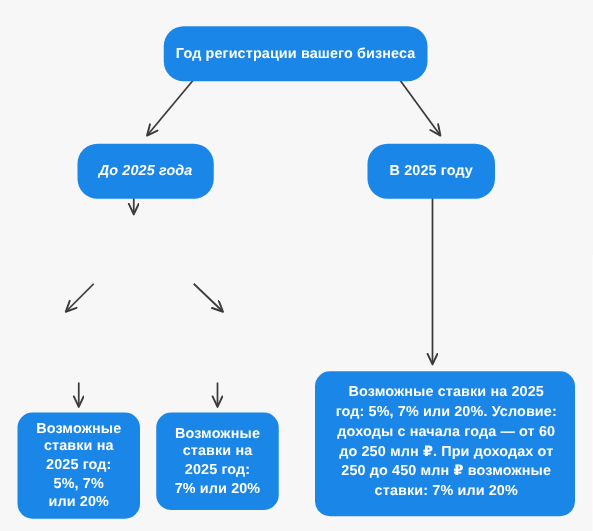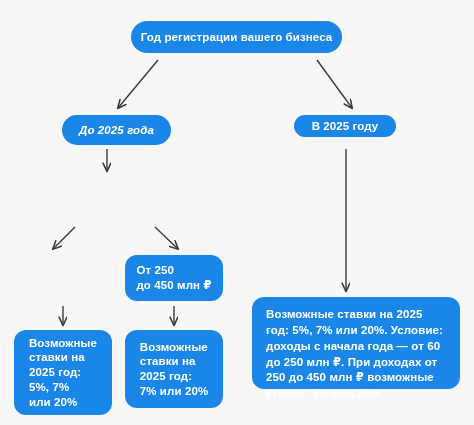--- a/index.html
+++ b/index.html
@@ -29,25 +29,25 @@
   .node {
     position: absolute;
     z-index: 2;
     box-sizing: border-box;
     background: #1a86e8;
     color: #ffffff;
     border-radius: 12px;
     display: flex;
     align-items: center;
     justify-content: center;
-    text-align: left;
+    text-align: center;
     font-weight: bold;
     letter-spacing: 0.1px;
     line-height: 1.28;
-    padding: 11px 8px;
+    padding: 22px 8px;
     white-space: pre-line;
   }
   .node.root {
     border-radius: 16px;
   }
   .node.pill {
     border-radius: 16px;
   }
   .node.big {
     text-align: left;
@@ -59,21 +59,21 @@
   }
   
   #node-root      { left: 131px; top: 21px;  width: 211px; height: 32px; font-size: 11.5px; }
   #node-before    { left: 62px;  top: 115px; width: 109px; height: 30px; font-size: 11.5px; font-style: italic; }
   #node-in2025    { left: 294px; top: 115px; width: 102px; height: 16px; font-size: 11.5px; }
   #node-income    { left: 27px;  top: 177px; width: 152px; height: 44px; font-size: 11.5px; }
   #node-range1    { left: 14px;  top: 255px; width: 98px;  height: 46px; font-size: 11.5px; }
   #node-range2    { left: 125px; top: 255px; width: 98px;  height: 46px; font-size: 11.5px; }
   #node-result1   { left: 14px;  top: 330px; width: 98px;  height: 85px; font-size: 11.5px; }
   #node-result2   { left: 125px; top: 330px; width: 98px;  height: 78px; font-size: 11.5px; }
-  #node-result3   { left: 252px; top: 297px; width: 208px; height: 92px; font-size: 11.5px; }
+  #node-result3   { left: 252px; top: 297px; width: 208px; height: 116px; font-size: 11.5px; text-align: center; }
 </style>
 </head>
 <body>
 
 <div id="canvas">
 
   <svg id="svg-arrows" viewBox="0 0 474 425" xmlns="http://www.w3.org/2000/svg">
     <defs>
       <marker id="ah" markerWidth="9" markerHeight="9" refX="6.2" refY="3.2" orient="auto" markerUnits="strokeWidth">
         <path d="M0.6,0.4 L6.6,3.2 L0.6,6.0" fill="none" stroke="#3b3b3b" stroke-width="1.1" stroke-linecap="round" stroke-linejoin="round"></path>
@@ -98,22 +98,20 @@
   </svg>
 
   <div class="node root" id="node-root">Год регистрации вашего бизнеса</div>
 
   <div class="node pill" id="node-before">До 2025 года</div>
 
   <div class="node pill" id="node-in2025">В 2025 году</div>
 
 
 
-  <div class="node" id="node-range2">От 250
-до 450 млн ₽</div>
 
   <div class="node" id="node-result1">Возможные
 ставки на
 2025 год:
 5%, 7%
 или 20%</div>
 
   <div class="node" id="node-result2">Возможные
 ставки на
 2025 год:

